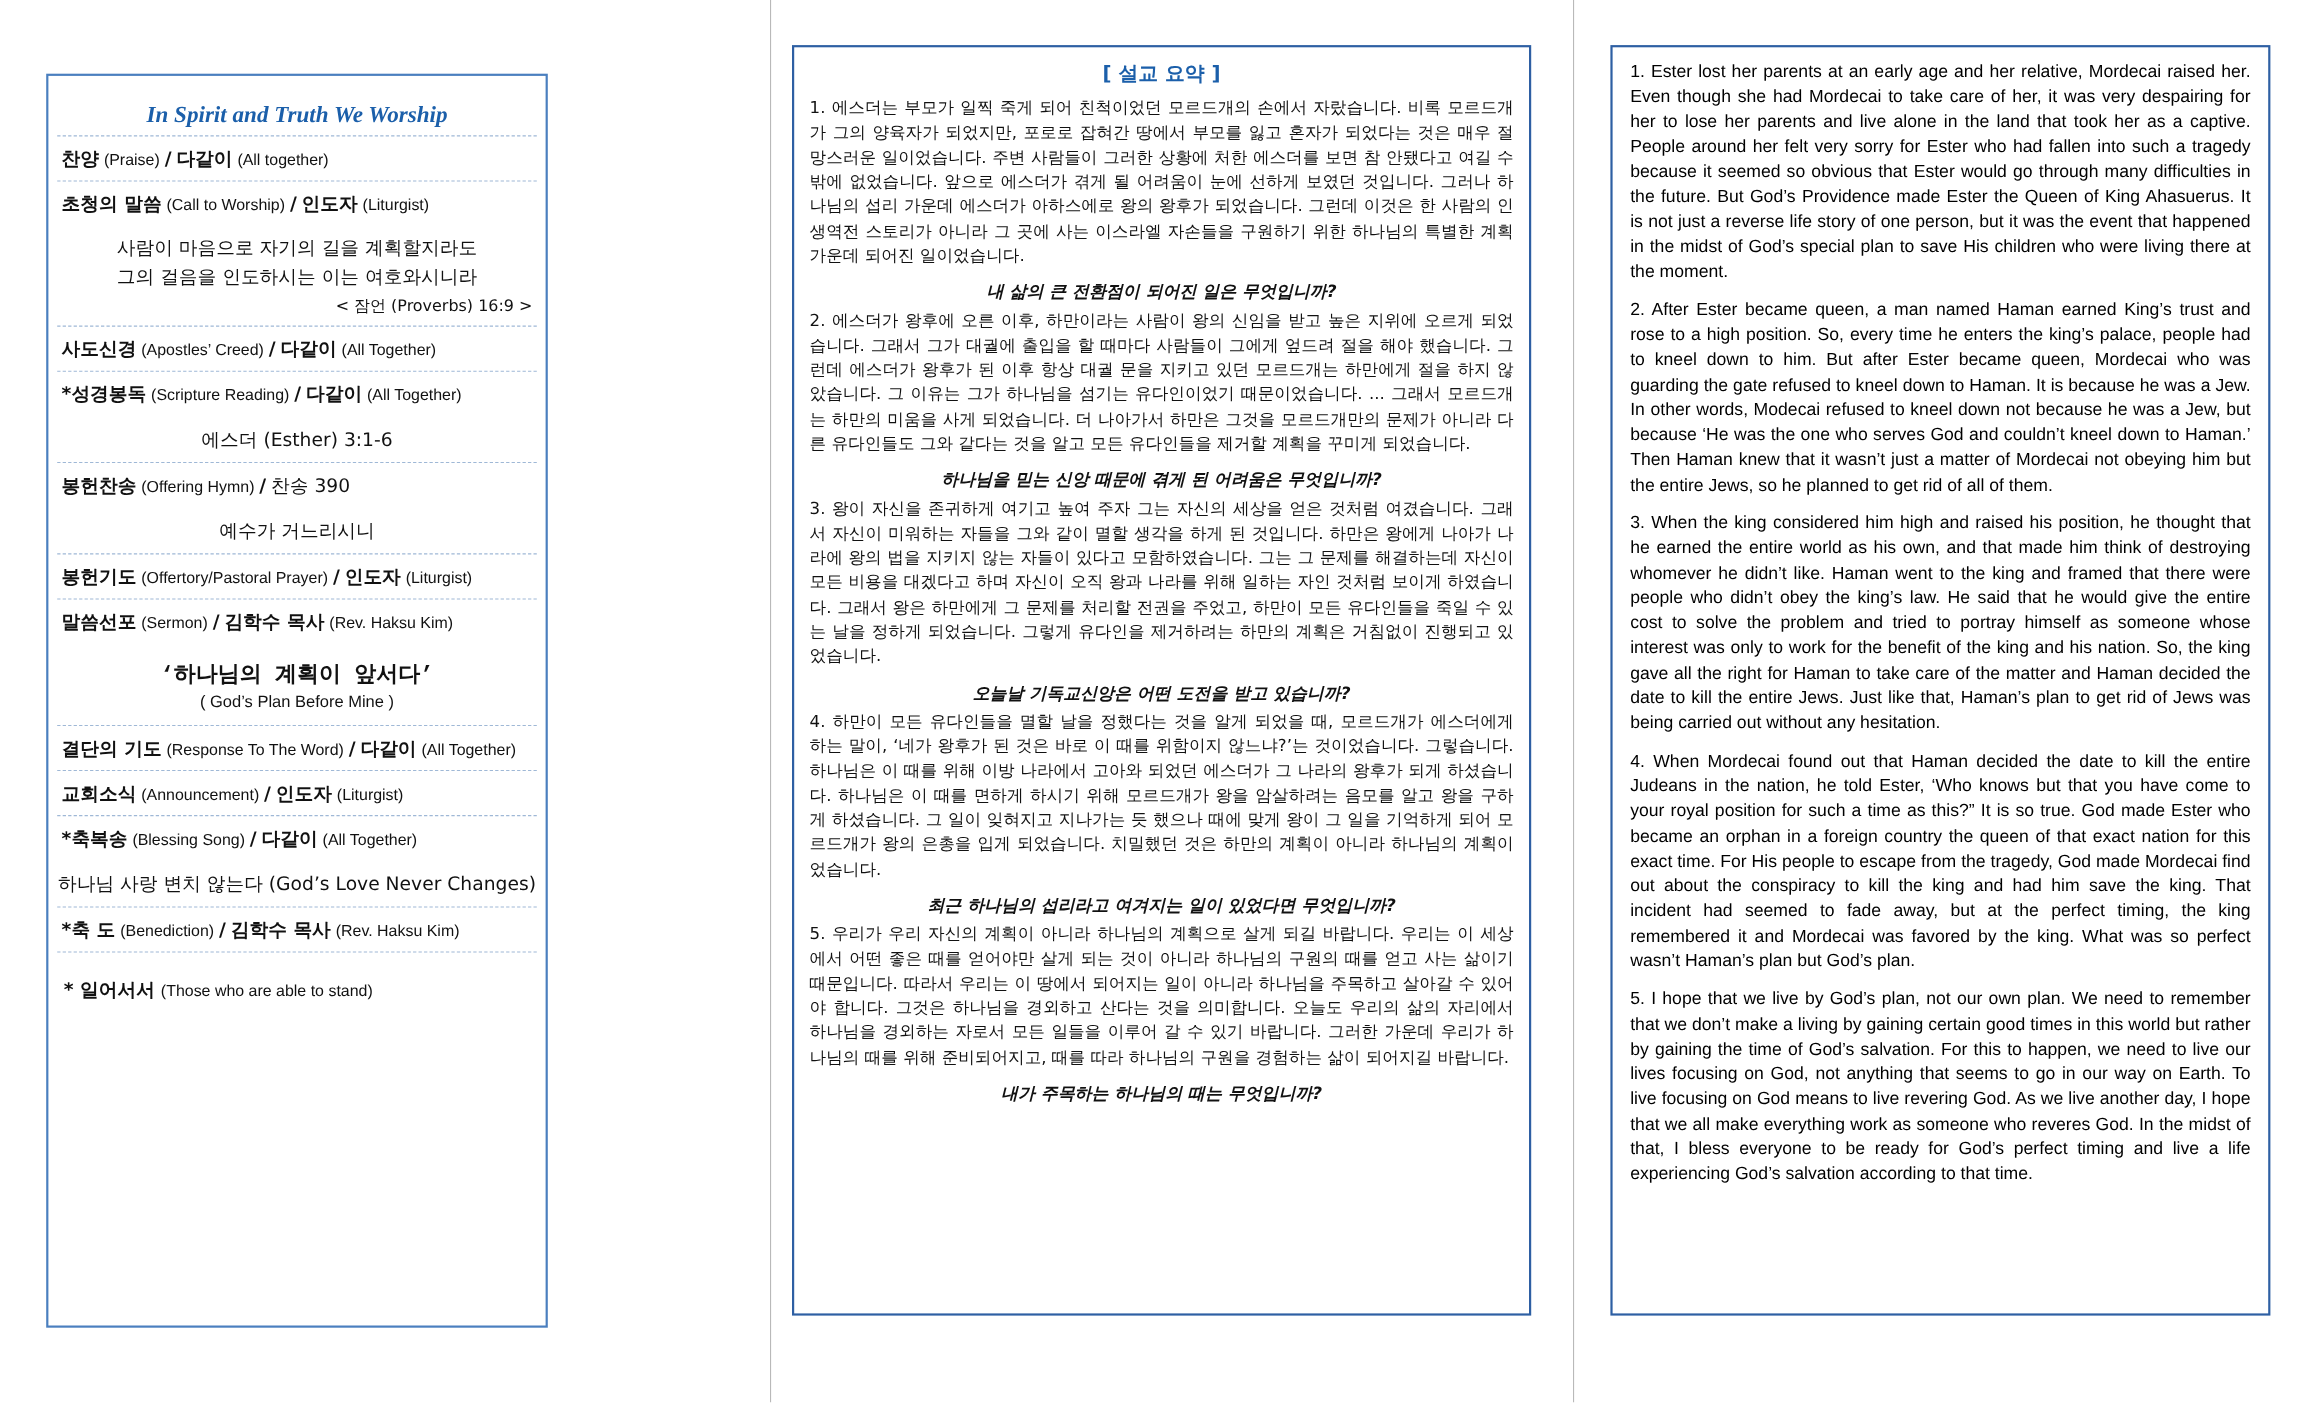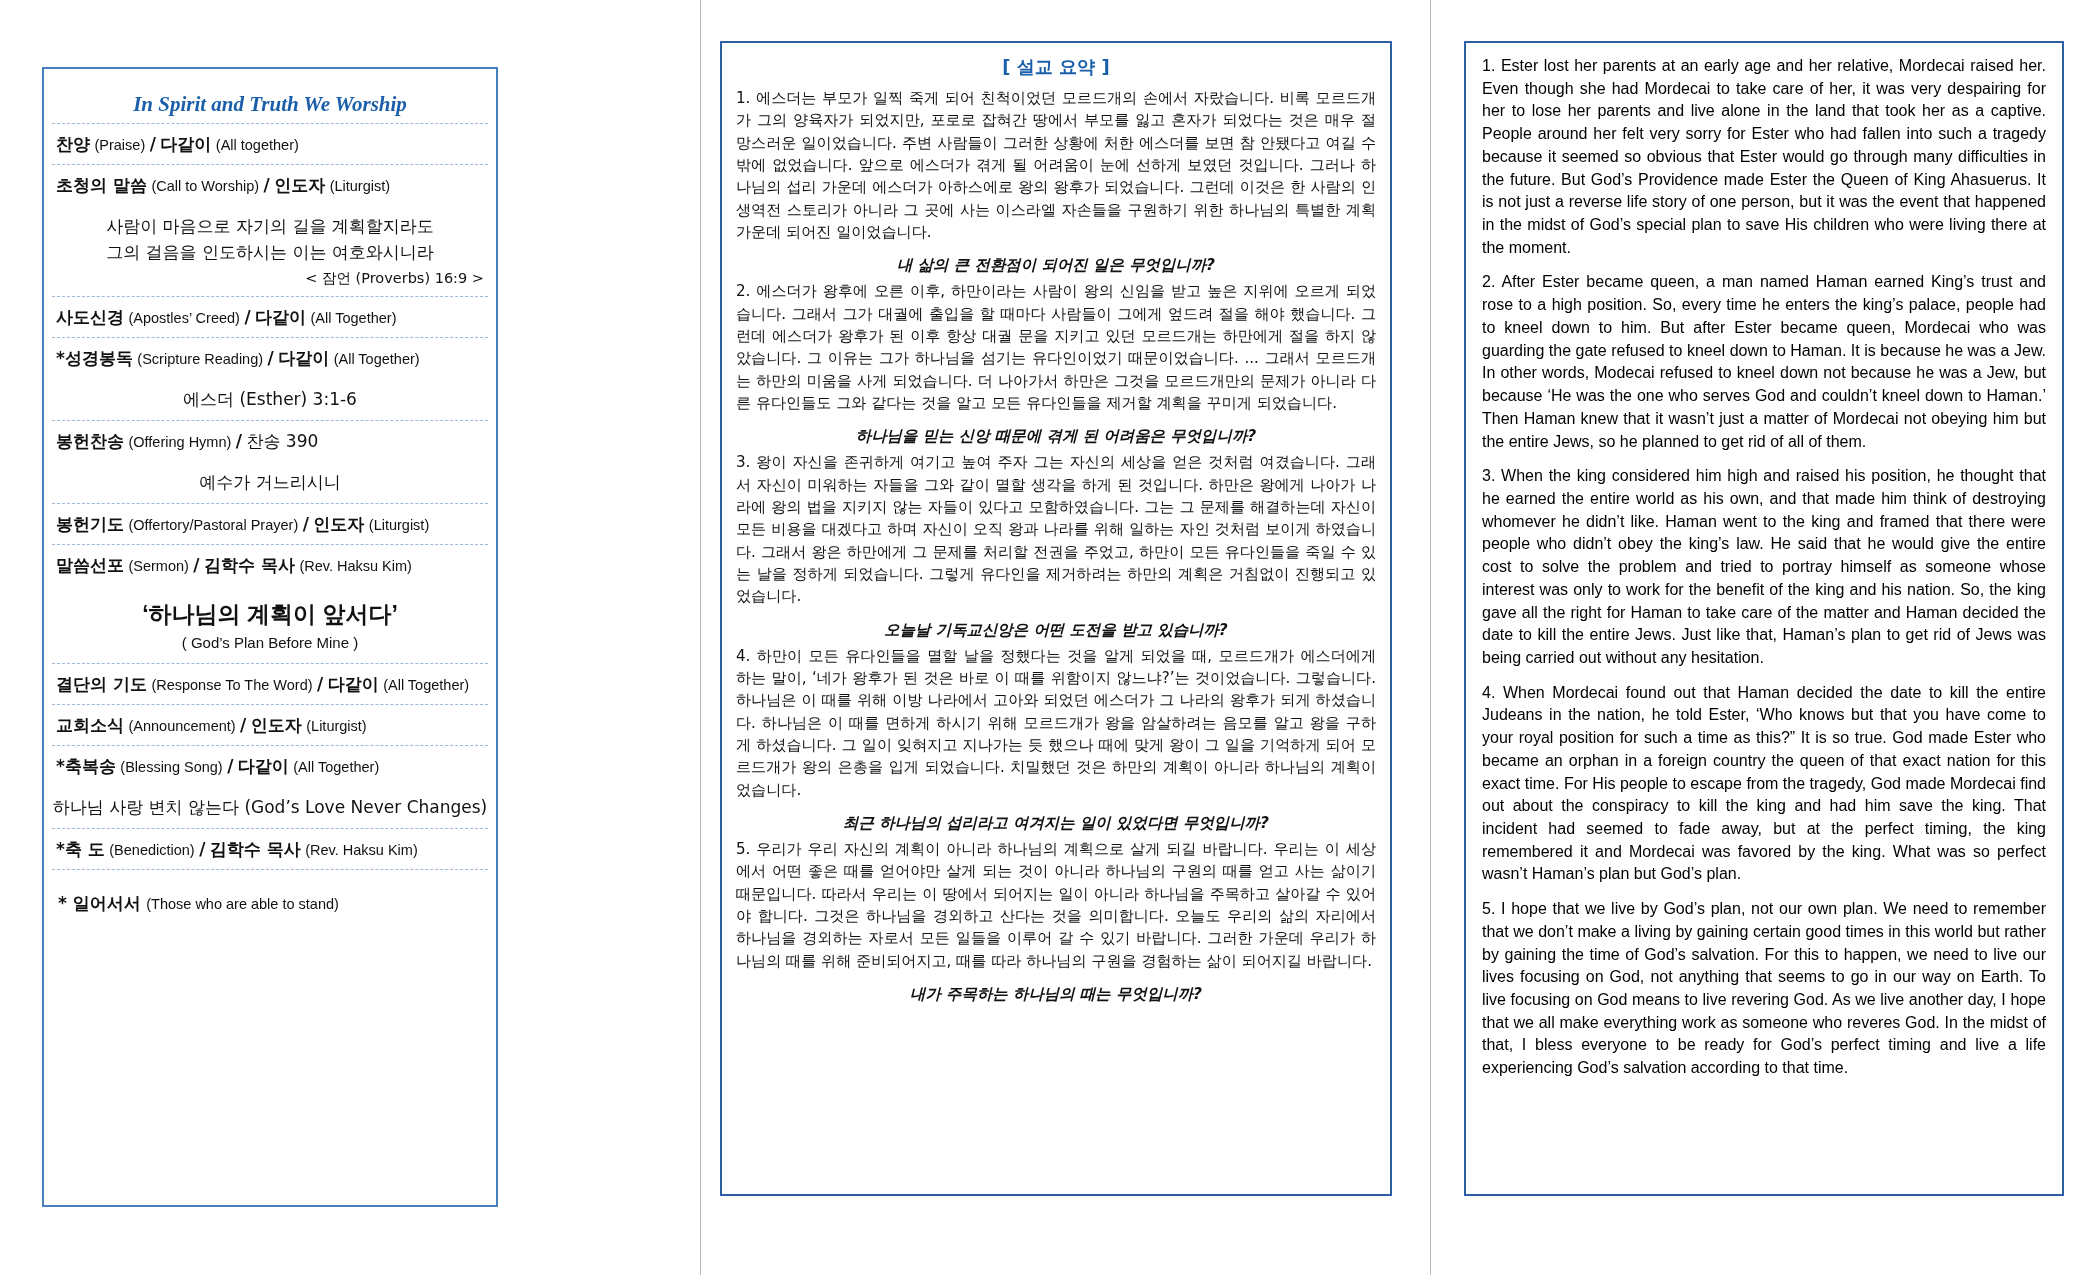--- a/index.html
+++ b/index.html
@@ -103,23 +103,23 @@
     margin-top: 4px;
   }
   .sub-center {
     text-align: center;
     font-family: "DejaVu Sans", sans-serif;
     font-size: 17px;
     padding: 10px 0 9px 0;
   }
   .theme {
     text-align: center;
-    font-family: Liberation Sans, sans-serif;
-    font-weight: bold;
-    font-size: 23px;
+    font-family: Liberation Mono, monospace;
+    font-weight: bold;
+    font-size: 20px;
     padding-top: 14px;
   }
   .theme-en {
     text-align: center;
     font-family: "Liberation Sans", sans-serif;
     font-size: 15px;
     padding-top: 4px;
     padding-bottom: 12px;
   }
   .footnote {

